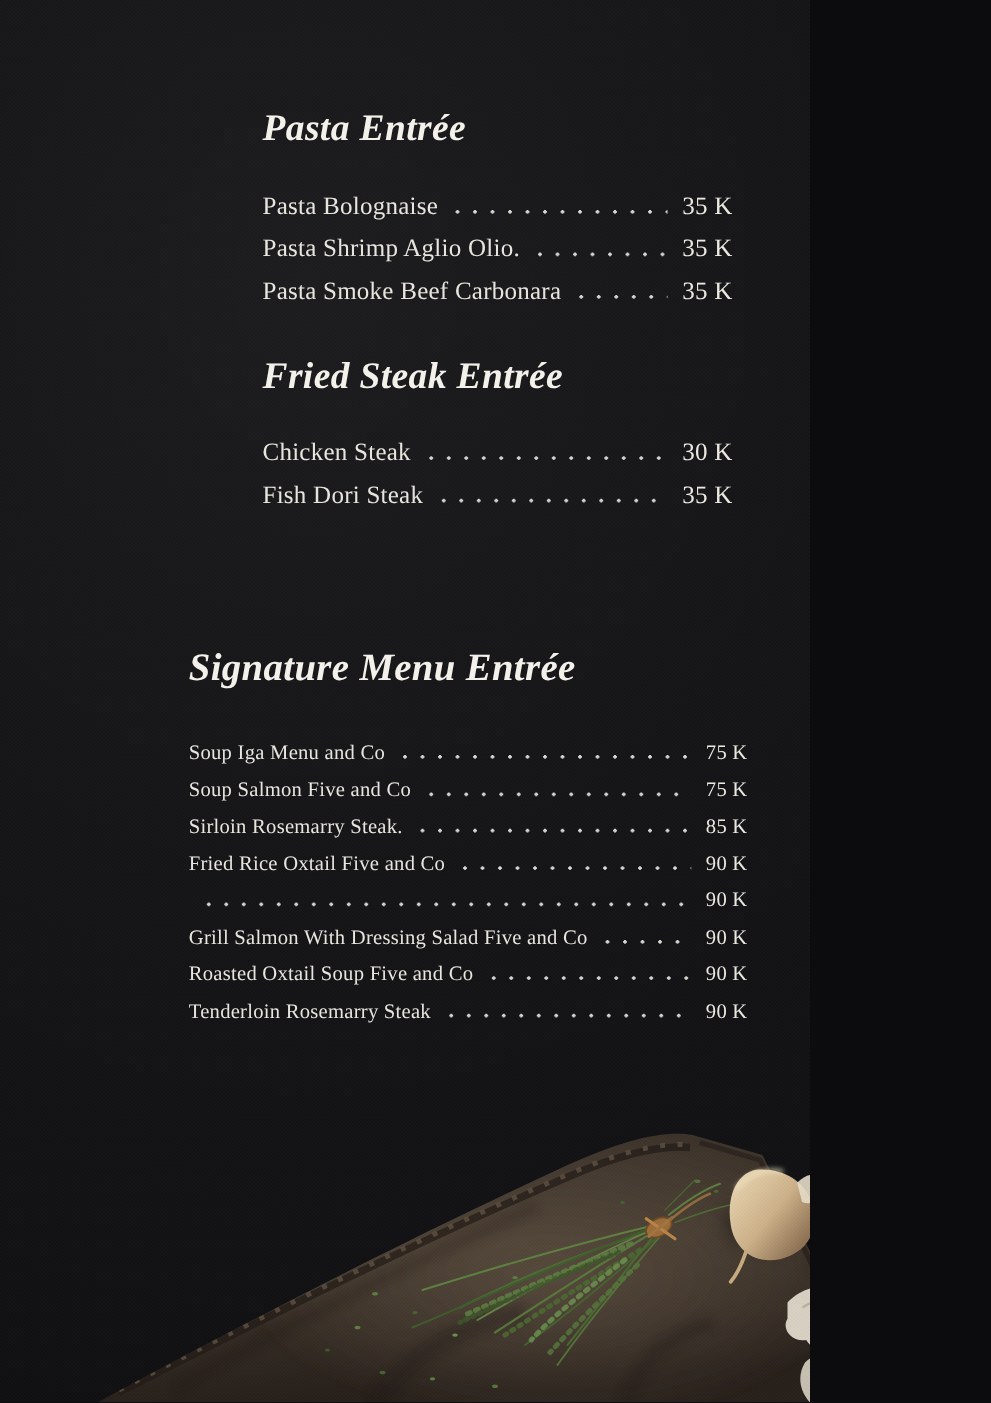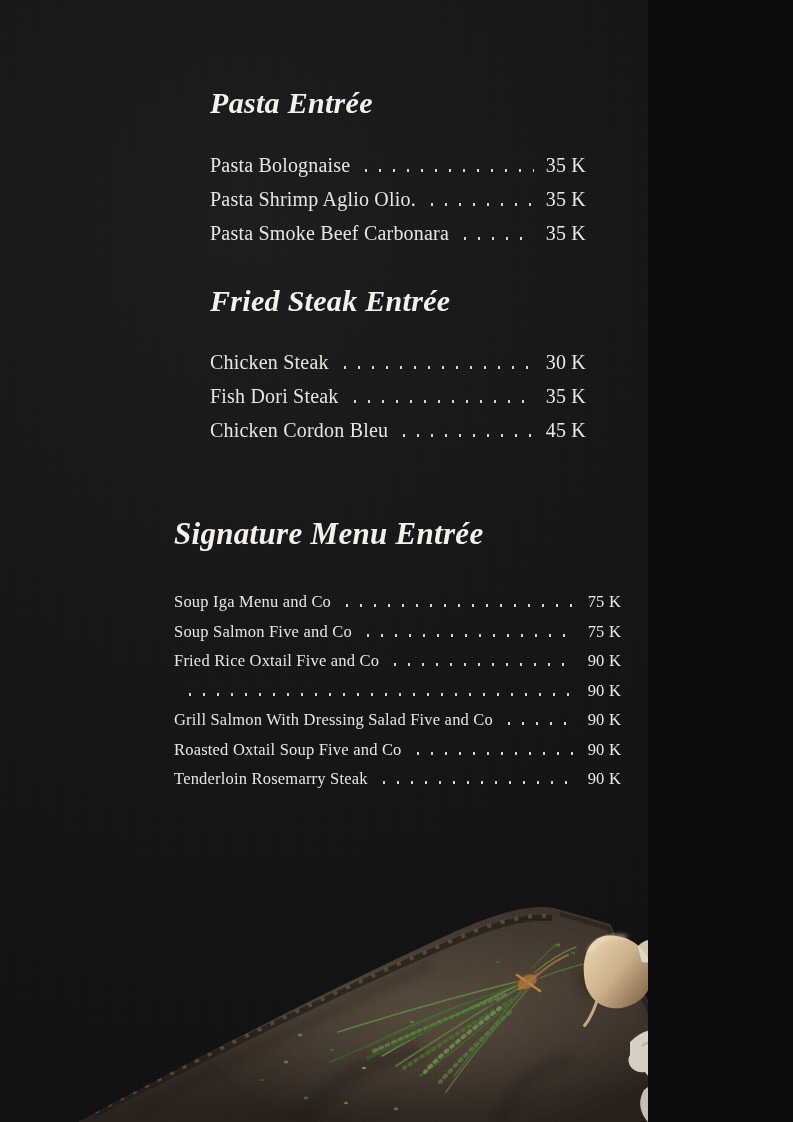--- a/index.html
+++ b/index.html
@@ -11,21 +11,21 @@
   }
   
   .page::after{
     content:"";position:absolute;inset:0;pointer-events:none;
     background-image:repeating-conic-gradient(rgba(255,255,255,0.045) 0% 25%, rgba(0,0,0,0.05) 0% 50%);
     background-size:3px 3px;opacity:.35;
   }
   .menu-section{position:absolute;}
   .sec1{left:210px;top:85px;width:376px;}
   .sec2{left:210px;top:283px;width:376px;}
-  .sec3{left:151px;top:515px;width:447px;margin-left:23px;}
+  .sec3{left:151px;top:515px;width:447px;}
   .menu-title{
     margin:0;font-style:italic;font-weight:600;letter-spacing:.3px;
     font-size:30px;line-height:36px;color:#f6f3ed;
   }
   .sec3 .menu-title{font-size:31px;line-height:38px;}
   .rows{margin-top:27px;}
   .sec2 .rows{margin-top:26px;}
   .sec3 .rows{margin-top:34px;}
   .row{display:flex;align-items:baseline;font-size:20px;line-height:34px;letter-spacing:.2px;}
   .sec3 .row{font-size:16.5px;line-height:29.5px;}
@@ -70,40 +70,40 @@
       <div class="row">
         <span class="item-name">Chicken Steak</span>
         <span class="dots"></span>
         <span class="item-price">30 K</span>
       </div>
       <div class="row">
         <span class="item-name">Fish Dori Steak</span>
         <span class="dots"></span>
         <span class="item-price">35 K</span>
       </div>
-      <div class="row">
-        <span class="item-name">Chicken Cordon Bleu</span>
-        <span class="dots"></span>
-        <span class="item-price">45 K</span>
-      </div>
     </div>
   </section>
 
   <section class="menu-section sec3">
     <h2 class="menu-title">Signature Menu Entrée</h2>
     <div class="rows">
       <div class="row">
         <span class="item-name">Soup Iga Menu and Co</span>
         <span class="dots"></span>
         <span class="item-price">75 K</span>
       </div>
       <div class="row">
         <span class="item-name">Soup Salmon Five and Co</span>
         <span class="dots"></span>
         <span class="item-price">75 K</span>
+      </div>
+      <div class="row">
+        <span class="item-name">Sirloin Rosemarry Steak.</span>
+        <span class="dots"></span>
+        <span class="item-price">85 K</span>
       </div>
       <div class="row">
         <span class="item-name">Fried Rice Oxtail Five and Co</span>
         <span class="dots"></span>
         <span class="item-price">90 K</span>
       </div>
       <div class="row">
         <span class="dots"></span>
         <span class="item-price">90 K</span>
       </div>

